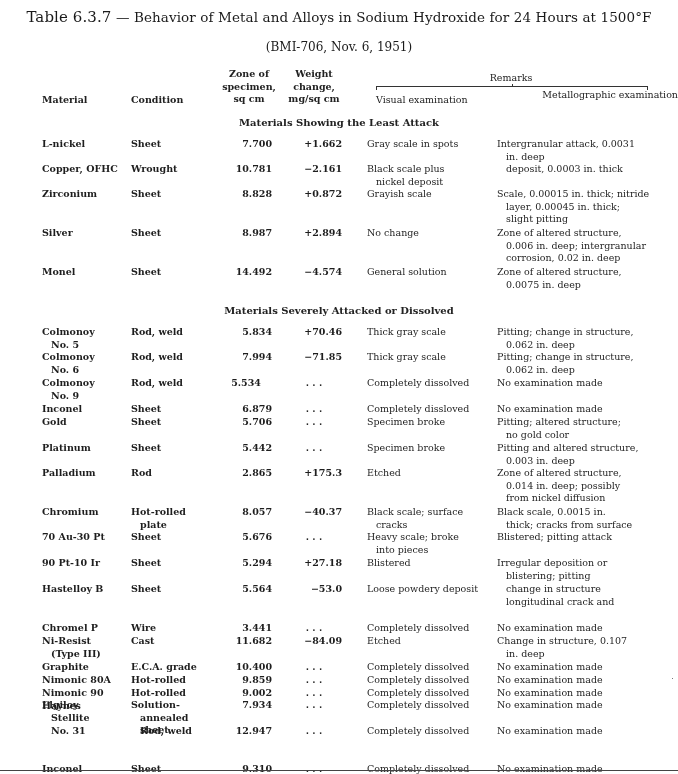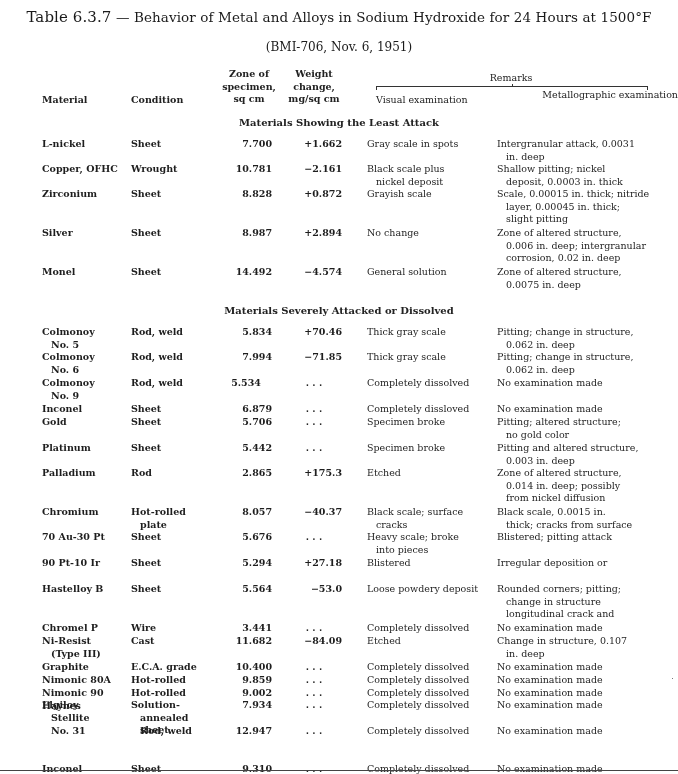--- a/index.html
+++ b/index.html
@@ -65,21 +65,21 @@
         <div class="c c-wt" style="top: 0px;">+1.662</div>
         <div class="c hang c-vis" style="top: 0px;"><span class="l1" style="display: block;">Gray scale in spots</span></div>
         <div class="c hang c-met" style="top: 0px;"><span class="l1" style="display: block;">Intergranular attack, 0.0031</span><span class="l2">in. deep</span></div>
       </div>
       <div class="row" style="top: 163px;">
         <div class="c hang c-mat"><span class="l1" style="display: block;">Copper, OFHC</span></div>
         <div class="c hang c-cond"><span class="l1" style="display: block;">Wrought</span></div>
         <div class="c c-area" style="top: 0px;">10.781</div>
         <div class="c c-wt" style="top: 0px;">−2.161</div>
         <div class="c hang c-vis" style="top: 0px;"><span class="l1" style="display: block;">Black scale plus</span><span class="l2">nickel deposit</span></div>
-        <div class="c hang c-met" style="top: 0px;"><span class="l1" style="display: block;">Shallow pitting; nickel</span><span class="l2">deposit, 0.0003 in. thick</span></div>
+        <div class="c hang c-met" style="top: 0px;"><span class="l2">deposit, 0.0003 in. thick</span></div>
       </div>
       <div class="row" style="top: 188px;">
         <div class="c hang c-mat"><span class="l1" style="display: block;">Zirconium</span></div>
         <div class="c hang c-cond"><span class="l1" style="display: block;">Sheet</span></div>
         <div class="c c-area" style="top: 0px;">8.828</div>
         <div class="c c-wt" style="top: 0px;">+0.872</div>
         <div class="c hang c-vis" style="top: 0px;"><span class="l1" style="display: block;">Grayish scale</span></div>
         <div class="c hang c-met" style="top: 0px;"><span class="l1" style="display: block;">Scale, 0.00015 in. thick; nitride</span><span class="l2">layer, 0.00045 in. thick;</span><span class="l2">slight pitting</span></div>
       </div>
       <div class="row" style="top: 227px;">
@@ -170,29 +170,29 @@
         <div class="c c-wt dots" style="top: 0px;">. . .</div>
         <div class="c hang c-vis" style="top: 0px;"><span class="l1" style="display: block;">Heavy scale; broke</span><span class="l2">into pieces</span></div>
         <div class="c hang c-met" style="top: 0px;"><span class="l1" style="display: block;">Blistered; pitting attack</span></div>
       </div>
       <div class="row" style="top: 557px;">
         <div class="c hang c-mat"><span class="l1" style="display: block;">90 Pt-10 Ir</span></div>
         <div class="c hang c-cond"><span class="l1" style="display: block;">Sheet</span></div>
         <div class="c c-area" style="top: 0px;">5.294</div>
         <div class="c c-wt" style="top: 0px;">+27.18</div>
         <div class="c hang c-vis" style="top: 0px;"><span class="l1" style="display: block;">Blistered</span></div>
-        <div class="c hang c-met" style="top: 0px;"><span class="l1" style="display: block;">Irregular deposition or</span></div>
+        <div class="c hang c-met" style="top: 0px;"><span class="l1" style="display: block;">Irregular deposition or</span><span class="l2">blistering; pitting</span></div>
       </div>
       <div class="row" style="top: 583px;">
         <div class="c hang c-mat"><span class="l1" style="display: block;">Hastelloy B</span></div>
         <div class="c hang c-cond"><span class="l1" style="display: block;">Sheet</span></div>
         <div class="c c-area" style="top: 0px;">5.564</div>
         <div class="c c-wt" style="top: 0px;">−53.0</div>
         <div class="c hang c-vis" style="top: 0px;"><span class="l1" style="display: block;">Loose powdery deposit</span></div>
-        <div class="c hang c-met" style="top: 0px;"><span class="l1" style="display: block;">Rounded corners; pitting;</span><span class="l2">change in structure</span><span class="l2">longitudinal crack and</span></div>
+        <div class="c hang c-met" style="top: 0px;"><span class="l2">change in structure</span><span class="l2">longitudinal crack and</span></div>
       </div>
       <div class="row" style="top: 622px;">
         <div class="c hang c-mat"><span class="l1" style="display: block;">Chromel P</span></div>
         <div class="c hang c-cond"><span class="l1" style="display: block;">Wire</span></div>
         <div class="c c-area" style="top: 0px;">3.441</div>
         <div class="c c-wt dots" style="top: 0px;">. . .</div>
         <div class="c hang c-vis" style="top: 0px;"><span class="l1" style="display: block;">Completely dissolved</span></div>
         <div class="c hang c-met" style="top: 0px;"><span class="l1" style="display: block;">No examination made</span></div>
       </div>
       <div class="row" style="top: 635px;">

